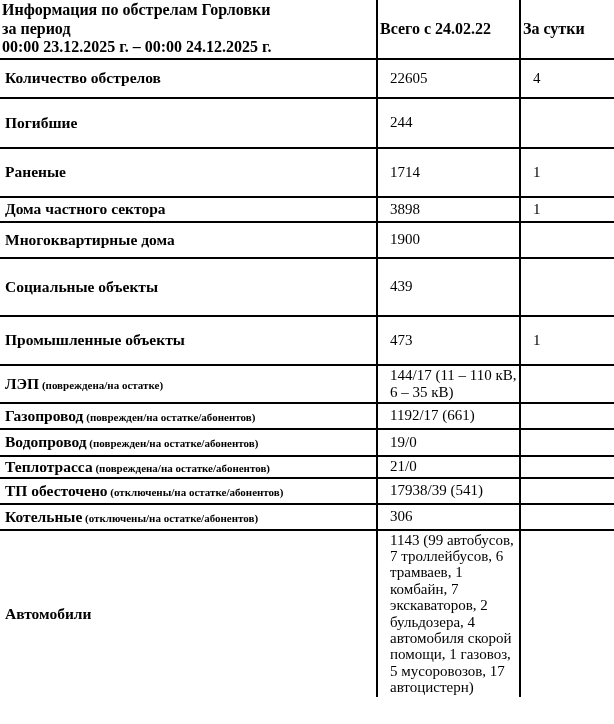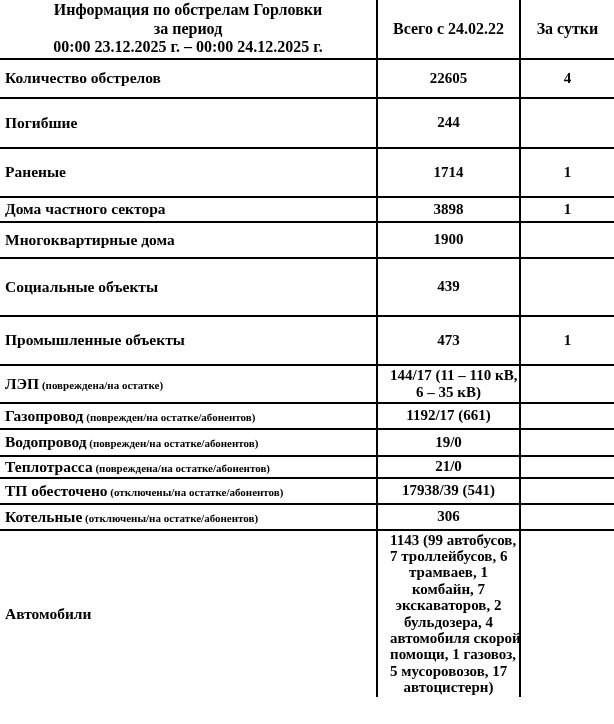--- a/index.html
+++ b/index.html
@@ -22,37 +22,36 @@
     box-sizing: border-box;
     overflow: hidden;
   }
   
   table.stats tr:first-child td { border-top: none; }
   table.stats tr:last-child td { border-bottom: none; }
   table.stats td:first-child { border-left: none; }
   table.stats td:last-child { border-right: none; }
 
   .hcell {
-    text-align: center;
+    text-align: left;
     font-weight: bold;
     font-size: 16px;
     line-height: 18.5px;
     white-space: pre-line;
     padding: 1px 2px;
   }
   .lcell {
     padding: 1px 0 1px 5px;
     font-size: 15.5px;
     white-space: nowrap;
   }
   .lb { font-weight: bold; }
   .nt { font-weight: bold; font-size: 11px; text-align: center; }
   .vcell {
-    text-align: center;
-    font-weight: bold;
+    font-weight: normal;
     font-size: 15px;
     line-height: 16.4px;
     white-space: pre;
     padding: 1px 12px;
   }
 </style>
 </head>
 <body>
 
 <div class="page">

